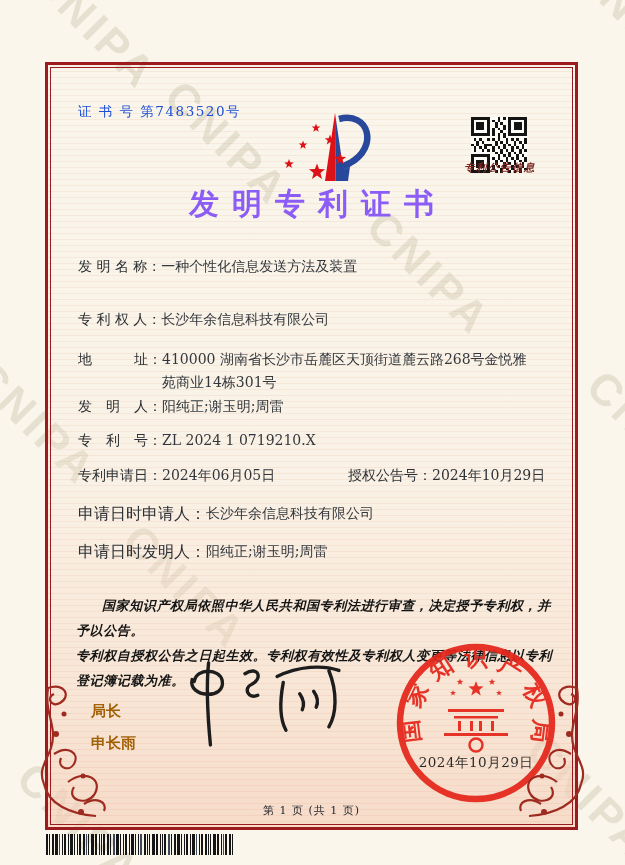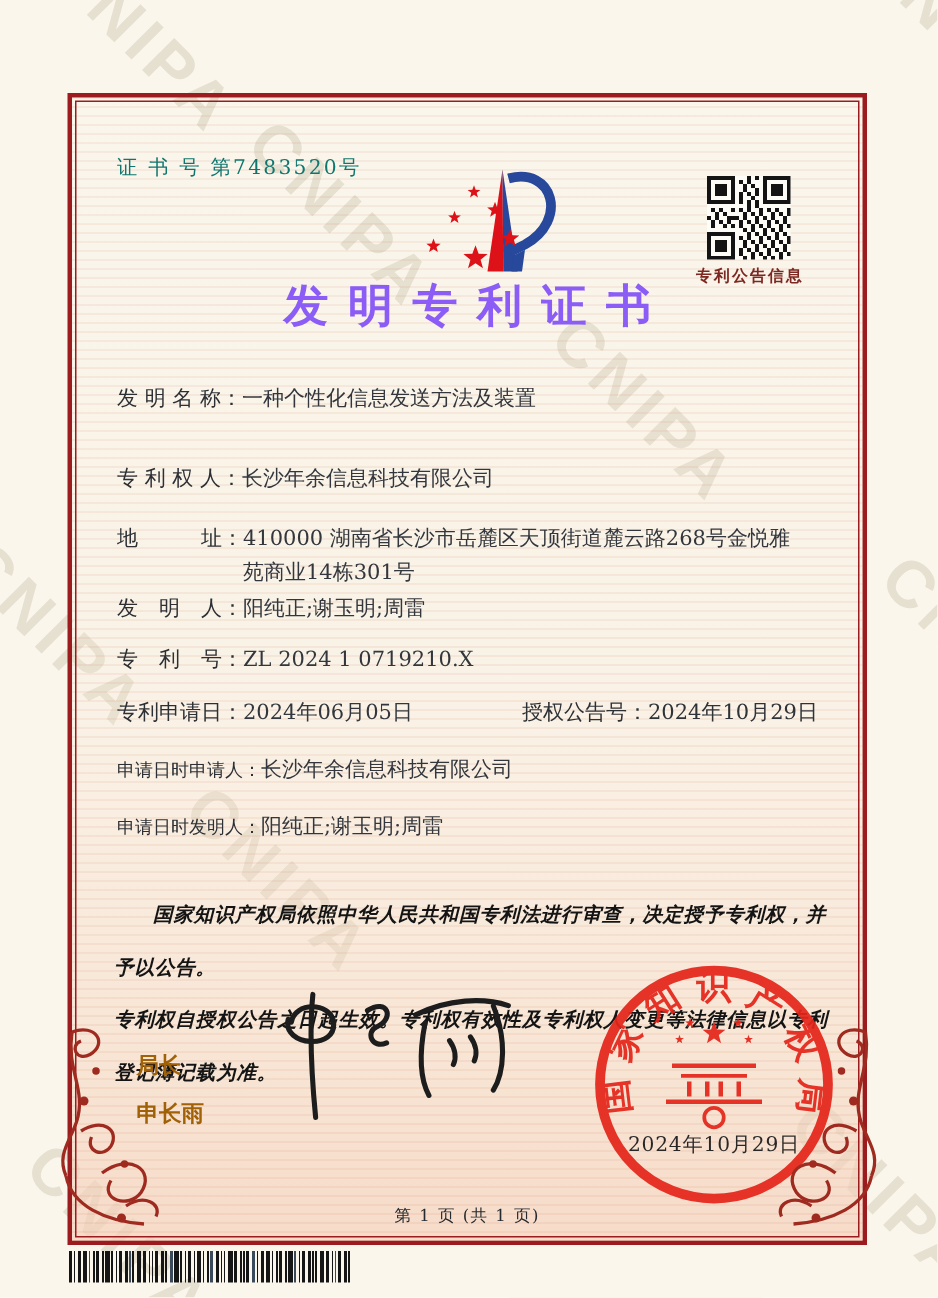--- a/index.html
+++ b/index.html
@@ -27,45 +27,45 @@
     position:absolute; inset:2px; border:1px solid #9b1b1e; pointer-events:none;
   }
   .cert-bg{
     position:absolute; inset:0;
     background:
       repeating-linear-gradient(180deg, rgba(201,108,74,0.09) 0px, rgba(201,108,74,0.09) 1px, rgba(0,0,0,0) 1px, rgba(0,0,0,0) 6px),
       linear-gradient(180deg, rgba(250,246,236,0.0) 0%, rgba(248,228,210,0.25) 55%, rgba(246,214,192,0.55) 85%, rgba(245,208,186,0.7) 100%);
   }
   .cert-no{
     position:absolute; left:30px; top:38px;
-    font-size:13.5px; letter-spacing:1.5px; color:#0f766e;
+    font-size:13.5px; letter-spacing:1.5px; color:#1d4ed8;
   }
   .logo{ position:absolute; left:225px; top:42px; }
   .qr{ position:absolute; left:423px; top:52px; }
   .qr-caption{
-    position:absolute; left:406px; top:112px; width:92px;
-    text-align:center; font-size:10.5px; 
+    position:absolute; left:406px; top:96px; width:92px;
+    text-align:center; font-size:10.5px; font-style:italic;
     letter-spacing:1.5px; color:#7d2721; font-weight:600;
   }
   .cert-title{
     position:absolute; left:0; right:0; top:119px;
     text-align:center; font-size:30px; font-weight:700;
     letter-spacing:13px; text-indent:13px; color:#8b5cf6;
   }
   .row{ position:absolute; left:30px; width:470px; font-size:14px; line-height:23px; }
   .row .lbl{ color:#2c2f34; }
   .row .val{ display:inline-block; vertical-align:top; max-width:372px; color:#33373d; }
   .row .col2{ position:absolute; left:270px; top:0; white-space:nowrap; }
-  .lbl-sm{ font-size:12px; }
+  .lbl-sm{ font-size:16px; }
   .r1{top:190px}.r2{top:243px}.r3{top:283px}.r4{top:330px}
   .r5{top:364px}.r6{top:399px}.r7{top:437px}.r8{top:475px}
   .notice{
     position:absolute; left:28px; top:528px; width:478px;
     font-size:13px; font-style:italic; font-weight:600;
-    line-height:35px; letter-spacing:0.6px; color:#141414;
+    line-height:25px; letter-spacing:0.6px; color:#141414;
   }
   .notice .ln1{ text-indent:26px; }
   .director{
     position:absolute; left:43px; top:630px;
     font-family:"Liberation Sans", sans-serif;
     font-size:15px; font-weight:700; color:#a16207; line-height:32px;
   }
   .signature{ position:absolute; left:132px; top:588px; transform:rotate(-2deg); }
   .seal{ position:absolute; left:338px; top:568px; }
   .footer{

